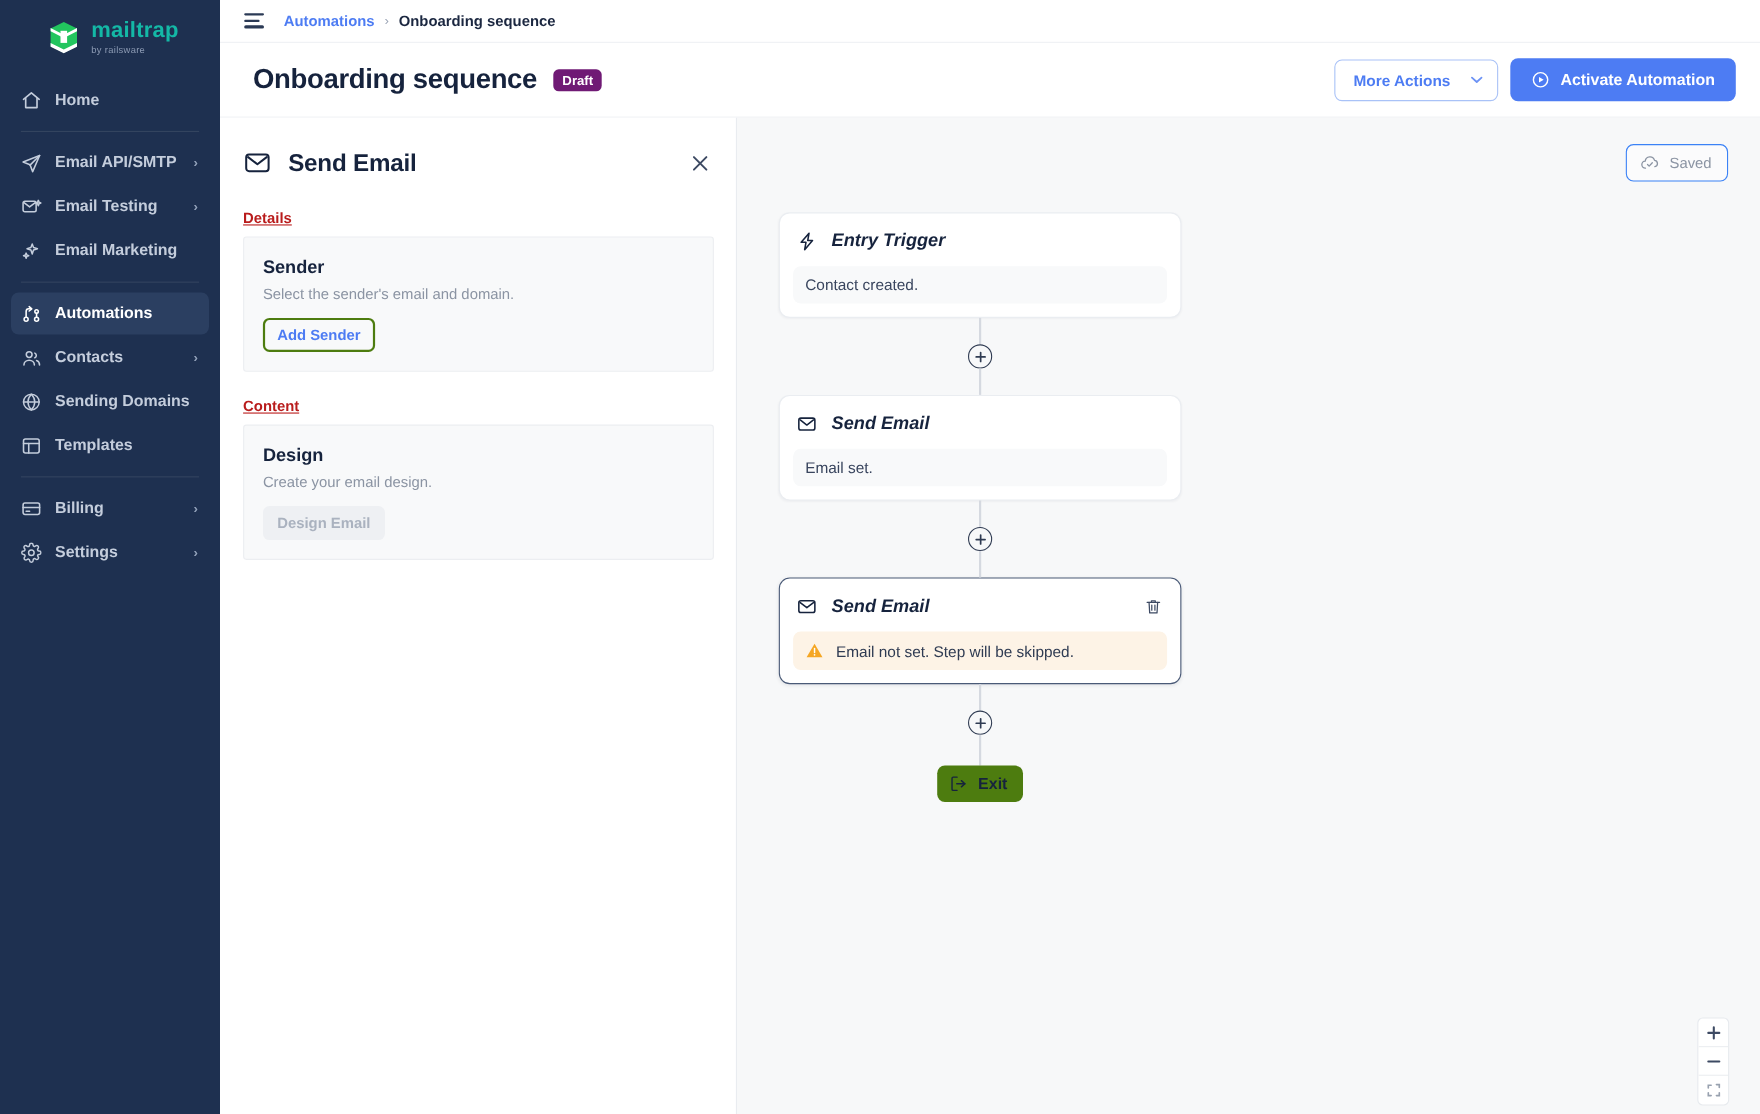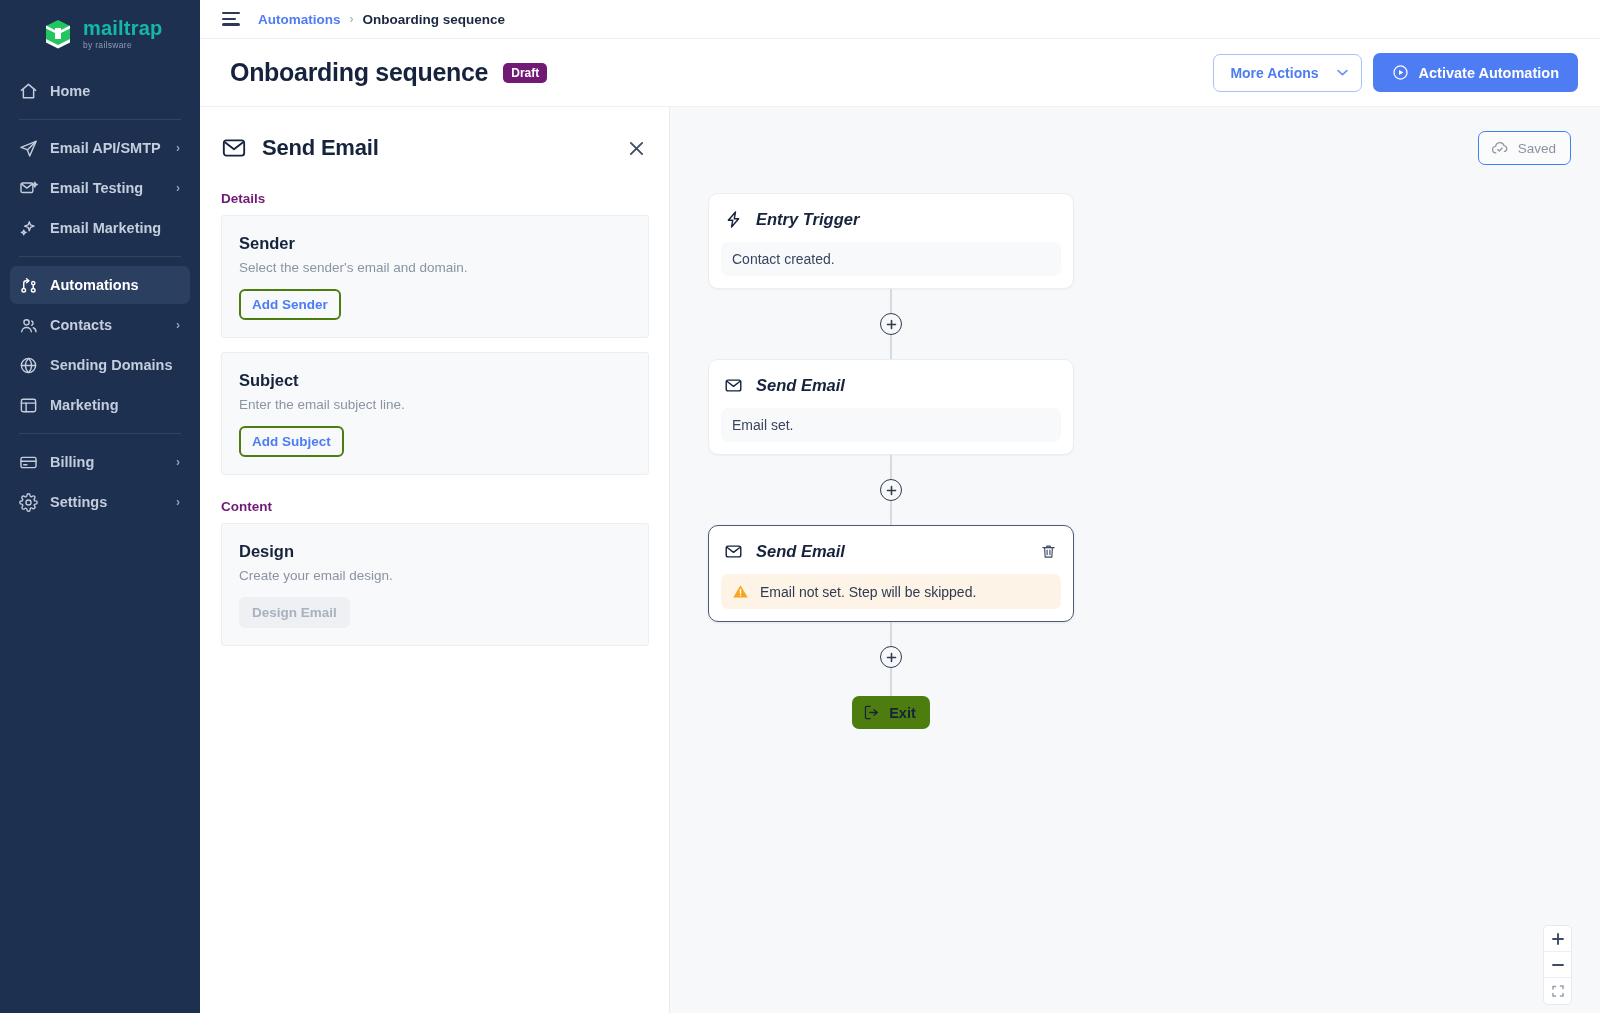--- a/index.html
+++ b/index.html
@@ -116,21 +116,21 @@
     background: #fff; border-right: 1px solid #e9ecf0;
     padding: 22px 20px 0 21px; overflow-y: auto;
   }
   .panel-head { display: flex; align-items: center; height: 38px; margin-bottom: 24px; }
   .panel-head .pi { color: #16233d; margin-right: 15px; }
   .panel-title { font-size: 22px; font-weight: 700; color: #16233d; letter-spacing: -0.2px; }
   .panel-head .sp { flex: 1 1 auto; }
   .close-x { color: #3d4a63; cursor: pointer; padding: 4px; }
 
   .section-label {
-    font-size: 13.5px; color: #701a75; font-weight: 600; margin-bottom: 9px;
+    font-size: 13.5px; color: #b91c1c; font-weight: 600; margin-bottom: 9px; text-decoration: underline;
   }
   .card {
     background: #f8f9fa; border: 1px solid #eceef1; border-radius: 3px;
     padding: 18px 17px 17px 17px; margin-bottom: 14px;
   }
   .card-title { font-size: 16.5px; font-weight: 700; color: #16233d; margin-bottom: 7px; }
   .card-desc { font-size: 13.5px; color: #8b94a3; margin-bottom: 14px; }
   .card-btn {
     display: inline-block;
     border: 2px solid #4d7c0f; border-radius: 6px;
@@ -319,21 +319,21 @@
       </div>
 
       <div class="nav-item">
         <span class="ni-icon">
           <svg width="19" height="19" viewBox="0 0 24 24" fill="none" stroke="currentColor" stroke-width="1.8" stroke-linecap="round" stroke-linejoin="round">
               <rect x="3" y="4" width="18" height="16" rx="2.2"></rect>
               <path d="M3 9h18"></path>
               <path d="M9 9v11"></path>
             </svg>
         </span>
-        <span class="ni-label">Marketing</span>
+        <span class="ni-label">Templates</span>
       </div>
 
       <div class="nav-sep"></div>
 
       <div class="nav-item">
         <span class="ni-icon">
           <svg width="19" height="19" viewBox="0 0 24 24" fill="none" stroke="currentColor" stroke-width="1.8" stroke-linecap="round" stroke-linejoin="round">
               <rect x="2.5" y="5.5" width="19" height="13" rx="2.2"></rect>
               <path d="M2.5 10.5h19"></path>
               <path d="M6 14.8h4"></path>
@@ -414,25 +414,20 @@
         </div>
 
         <div class="section-label">Details</div>
 
         <div class="card">
           <div class="card-title">Sender</div>
           <div class="card-desc">Select the sender's email and domain.</div>
           <button class="card-btn">Add Sender</button>
         </div>
 
-        <div class="card">
-          <div class="card-title">Subject</div>
-          <div class="card-desc">Enter the email subject line.</div>
-          <button class="card-btn">Add Subject</button>
-        </div>
 
         <div class="section-label content-gap">Content</div>
 
         <div class="card">
           <div class="card-title">Design</div>
           <div class="card-desc">Create your email design.</div>
           <button class="card-btn disabled">Design Email</button>
         </div>
 
       </section>

